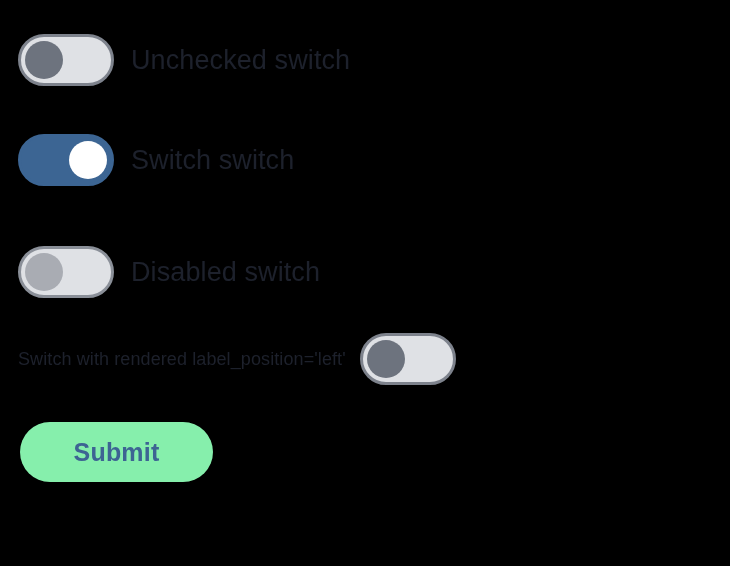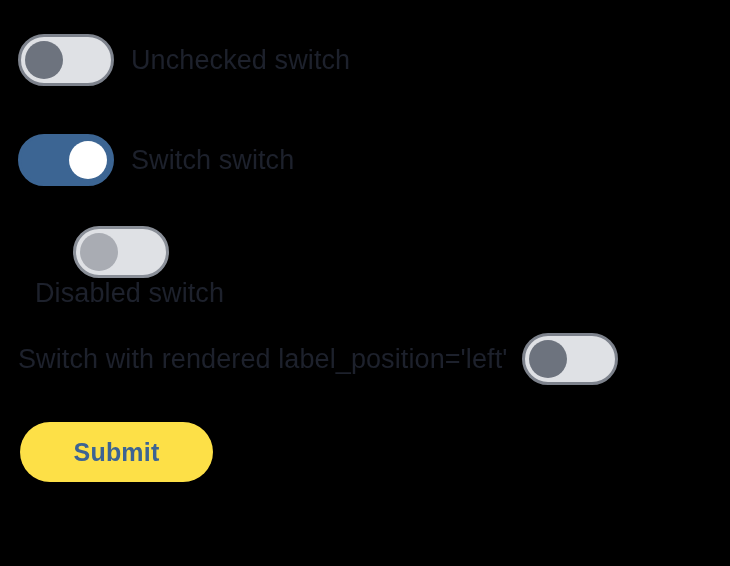--- a/index.html
+++ b/index.html
@@ -26,21 +26,21 @@
 
   
   .switch-row {
     position: absolute;
     display: flex;
     align-items: center;
     left: 18px;
   }
   .switch-row.row-unchecked { top: 34px; }
   .switch-row.row-checked   { top: 134px; }
-  .switch-row.row-disabled  { top: 226px; flex-direction: column; }
+  .switch-row.row-disabled  { top: 246px; }
 
   .switch-row-left {
     position: absolute;
     top: 333px;
     left: 18px;
     width: 694px;
     display: flex;
     align-items: center;
     justify-content: flex-start;
   }
@@ -92,37 +92,37 @@
 
   
   .switch-label {
     font-size: 27px;
     color: #1d212c;
     margin-left: 17px;
     white-space: nowrap;
     letter-spacing: 0.1px;
   }
   .switch-label-left {
-    font-size: 27px;
+    font-size: 18px;
     color: #1d212c;
     margin-right: 14px;
     white-space: nowrap;
     letter-spacing: 0.1px;
   }
 
   
   .submit-button {
     position: absolute;
     left: 20px;
     top: 422px;
     width: 193px;
     height: 60px;
     border: none;
     border-radius: 30px;
-    background: #fde047;
+    background: #86efac;
     color: #3d6493;
     font-family: "Liberation Sans", sans-serif;
     font-size: 25px;
     font-weight: bold;
     letter-spacing: 0.2px;
     cursor: pointer;
     padding: 0;
   }
 </style>
 </head>

